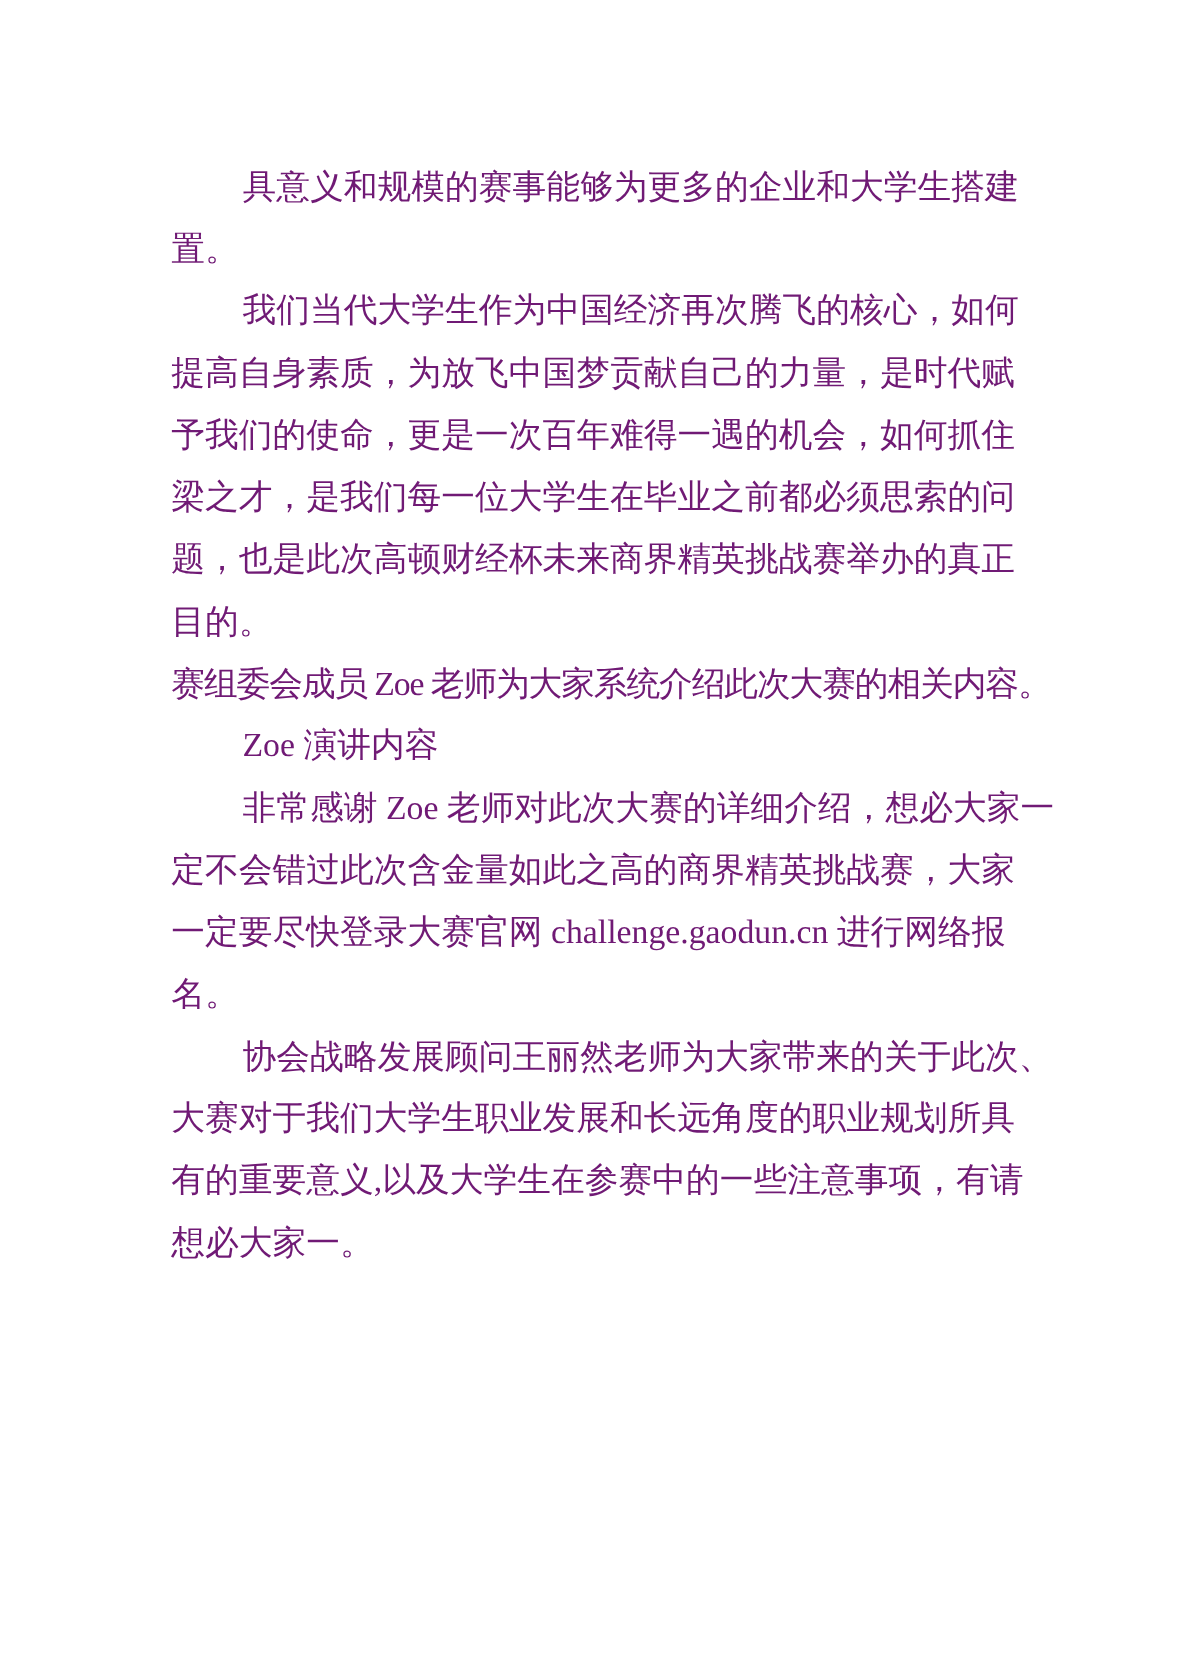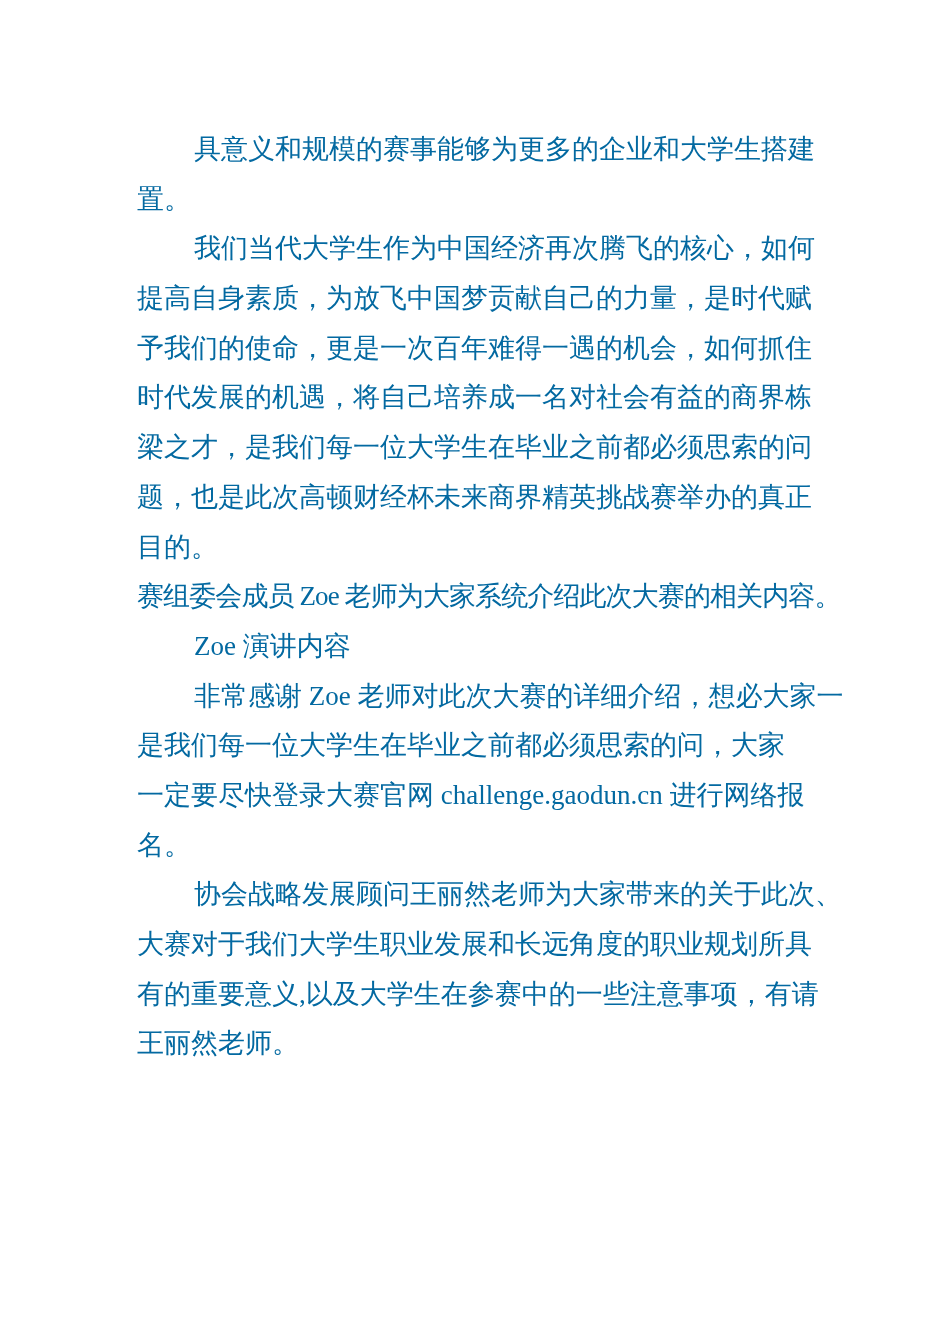--- a/index.html
+++ b/index.html
@@ -9,21 +9,21 @@
     height: 1344px;
     background: #ffffff;
   }
   .page {
     position: relative;
     width: 950px;
     height: 1344px;
     background: #ffffff;
     overflow: hidden;
     font-family: "Liberation Serif", serif;
-    color: #0369a1;
+    color: #701a75;
   }
   .content {
     position: absolute;
     left: 137px;
     top: 125px;
     width: 713px;
   }
   .para { margin: 0; padding: 0; }
   .line {
     font-size: 27px;
@@ -46,37 +46,36 @@
 <div class="page">
   <div class="content" id="doc-content">
       <div class="para">
         <div class="line first">具意义和规模的赛事能够为更多的企业和大学生搭建</div>
         <div class="line">置。</div>
       </div>
       <div class="para">
         <div class="line first">我们当代大学生作为中国经济再次腾飞的核心，如何</div>
         <div class="line">提高自身素质，为放飞中国梦贡献自己的力量，是时代赋</div>
         <div class="line">予我们的使命，更是一次百年难得一遇的机会，如何抓住</div>
-        <div class="line">时代发展的机遇，将自己培养成一名对社会有益的商界栋</div>
         <div class="line">梁之才，是我们每一位大学生在毕业之前都必须思索的问</div>
         <div class="line">题，也是此次高顿财经杯未来商界精英挑战赛举办的真正</div>
         <div class="line">目的。</div>
       </div>
       <div class="para">
         <div class="line tight">赛组委会成员 Zoe 老师为大家系统介绍此次大赛的相关内容。</div>
       </div>
       <div class="para">
         <div class="line first">Zoe 演讲内容</div>
       </div>
       <div class="para">
         <div class="line first">非常感谢 Zoe 老师对此次大赛的详细介绍，想必大家一</div>
-        <div class="line">是我们每一位大学生在毕业之前都必须思索的问，大家</div>
+        <div class="line">定不会错过此次含金量如此之高的商界精英挑战赛，大家</div>
         <div class="line">一定要尽快登录大赛官网 challenge.gaodun.cn 进行网络报</div>
         <div class="line">名。</div>
       </div>
       <div class="para">
         <div class="line first">协会战略发展顾问王丽然老师为大家带来的关于此次、</div>
         <div class="line">大赛对于我们大学生职业发展和长远角度的职业规划所具</div>
         <div class="line">有的重要意义,以及大学生在参赛中的一些注意事项，有请</div>
-        <div class="line">王丽然老师。</div>
+        <div class="line">想必大家一。</div>
       </div>
     </div>
 </div>
 
 </body></html>

